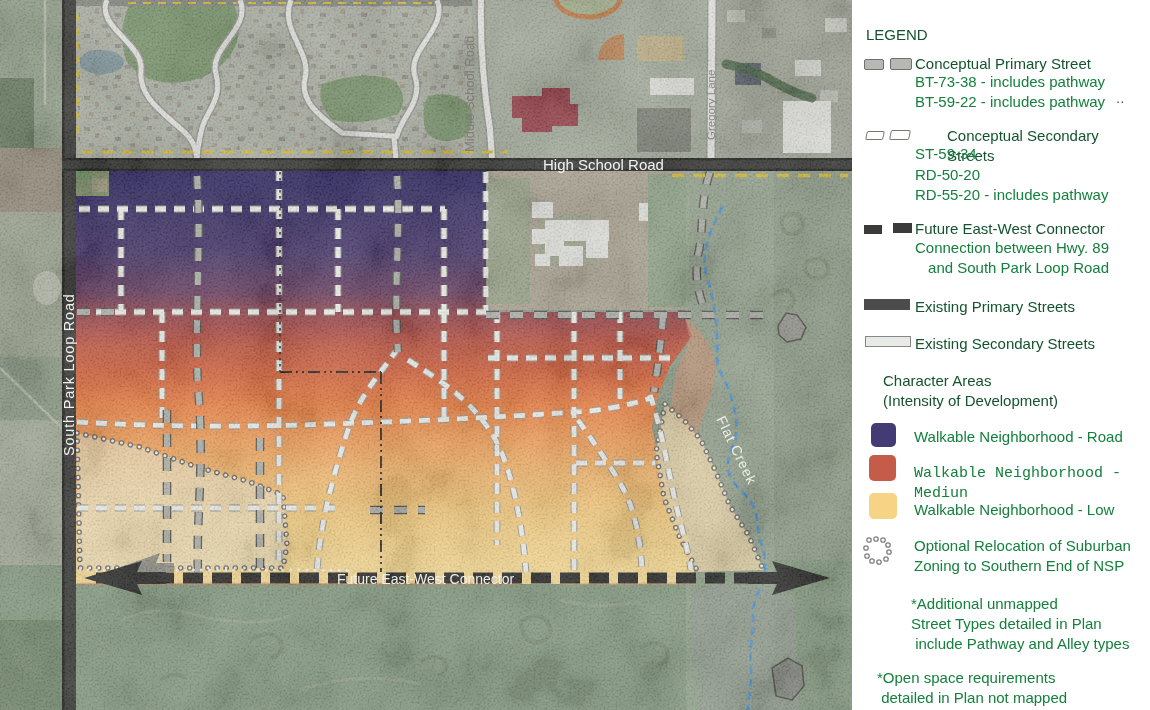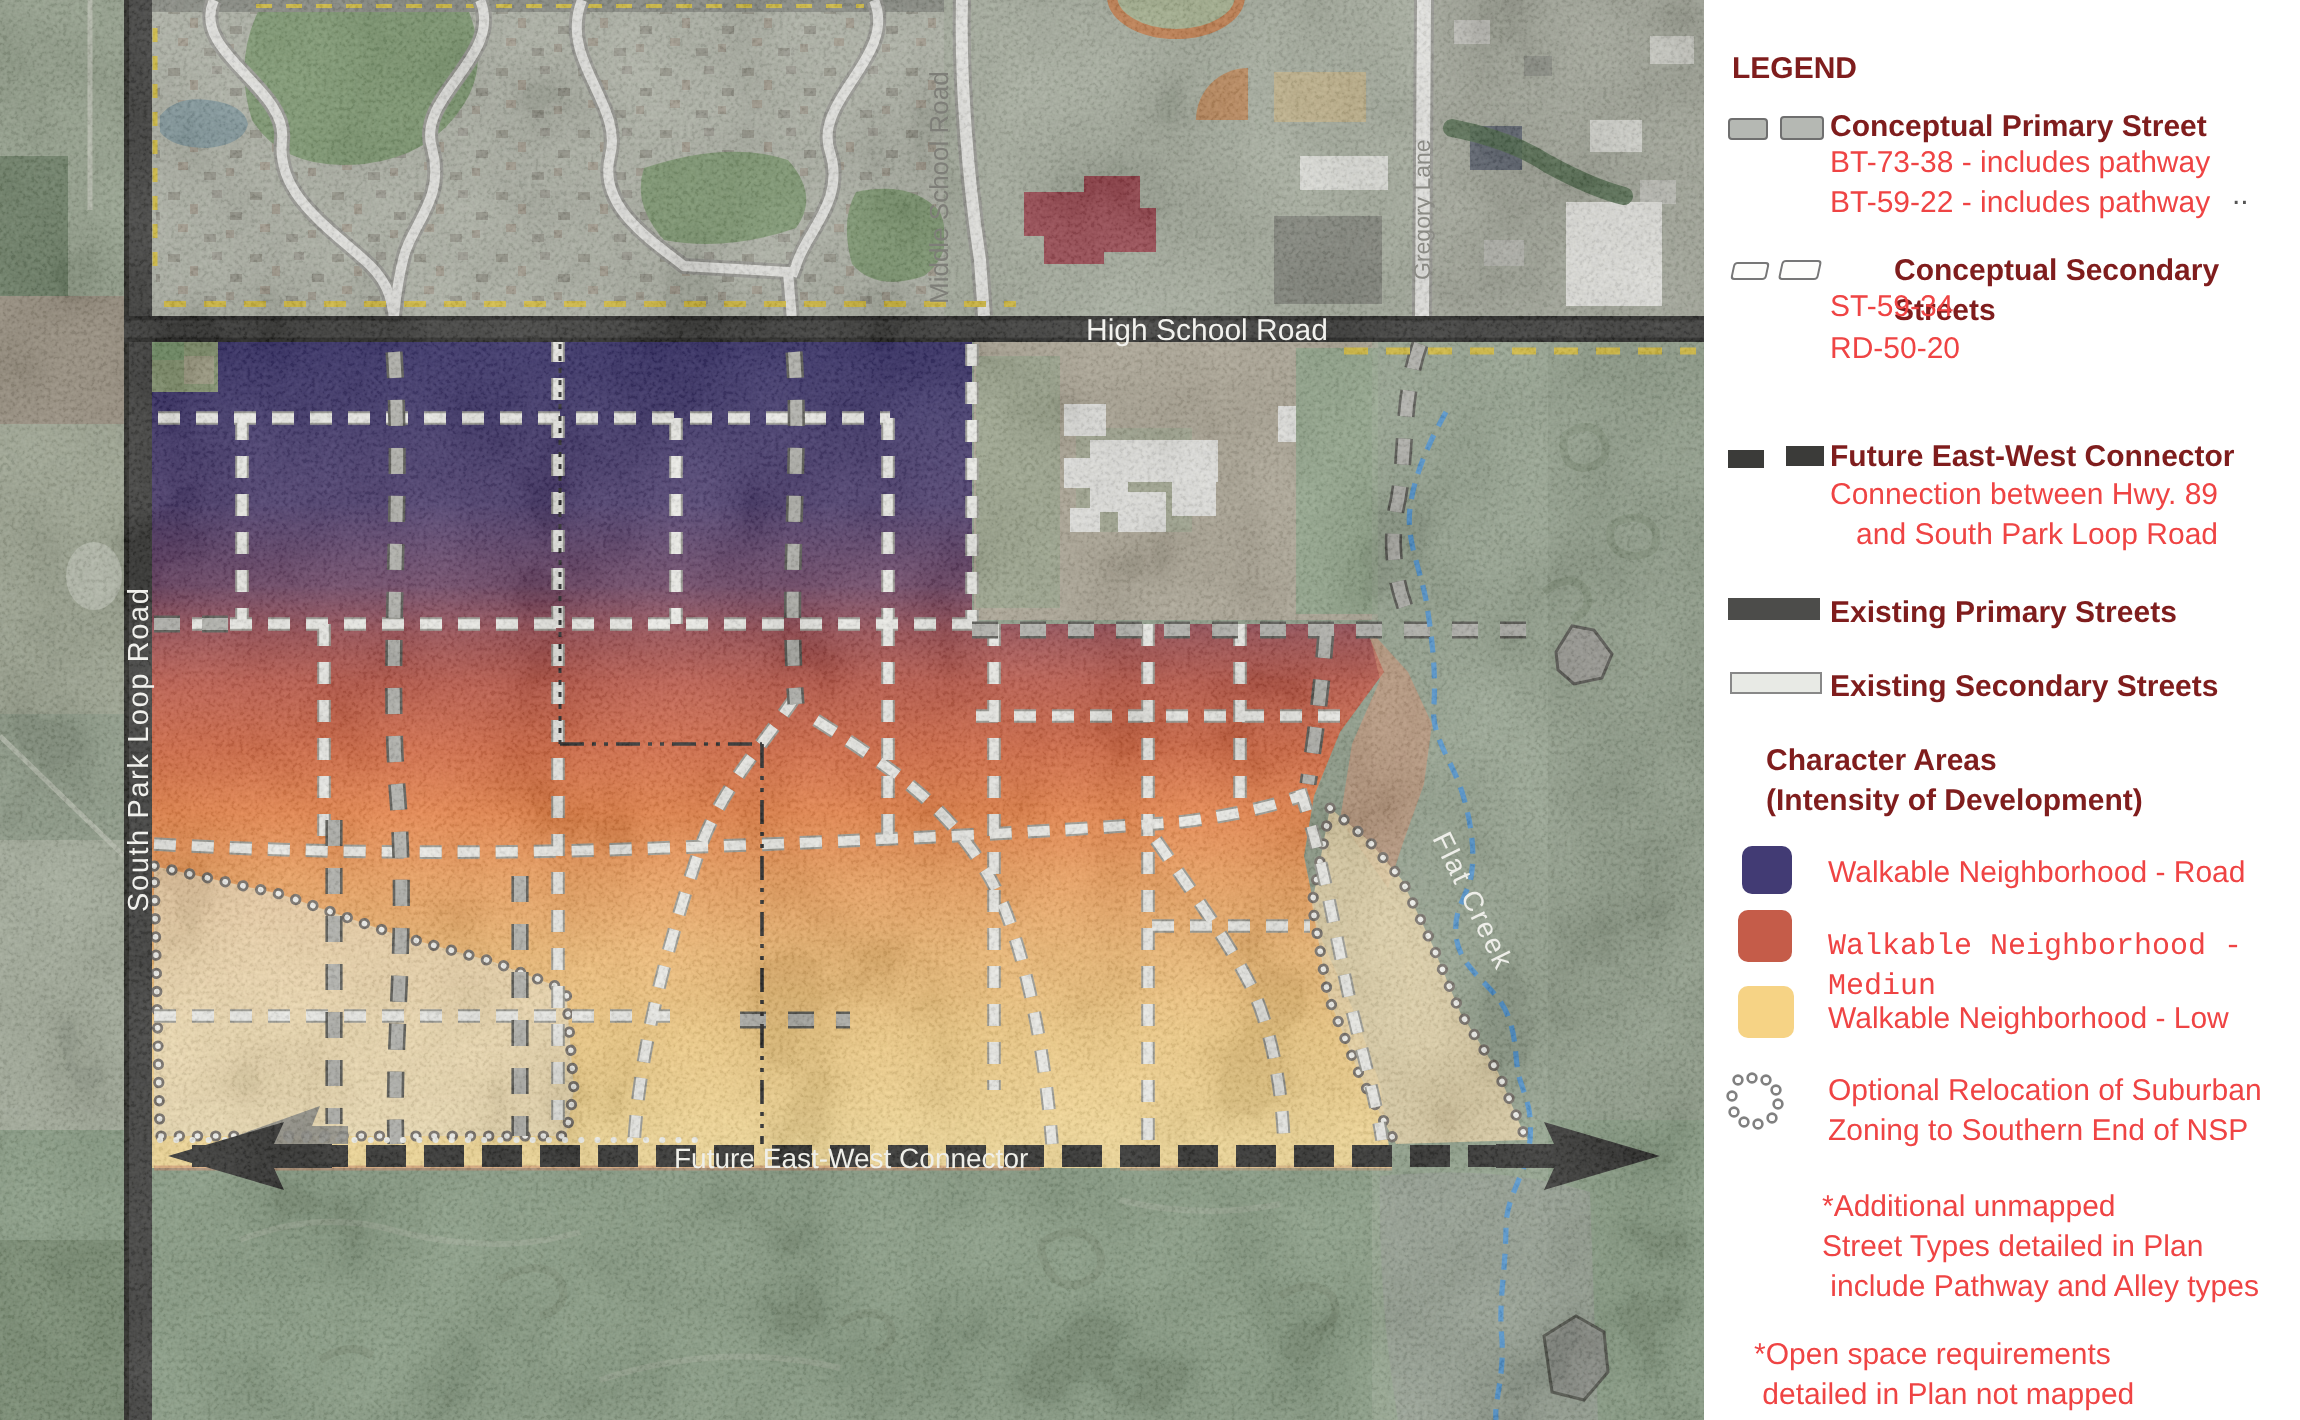--- a/index.html
+++ b/index.html
@@ -1,19 +1,19 @@
 <!DOCTYPE html>
 <html><head>
 <meta charset="utf-8">
 <style>
   html,body{margin:0;padding:0;background:#fff;}
   #stage{position:relative;width:1150px;height:710px;background:#ffffff;overflow:hidden;
          font-family:"Liberation Sans", sans-serif;}
-  .lg{position:absolute;color:#ef4444;font-size:15px;line-height:20px;}
-  .lgb{font-weight:bold;color:#7f1d1d;}
+  .lg{position:absolute;color:#15803d;font-size:15px;line-height:20px;}
+  .lgb{font-weight:normal;color:#14532d;}
 </style>
 </head>
 <body>
 <div id="stage">
 
 <svg width="852" height="710" viewBox="0 0 852 710" style="position:absolute;left:0;top:0" xmlns="http://www.w3.org/2000/svg">
   <defs>
     <linearGradient id="grad" x1="0" y1="170" x2="0" y2="578" gradientUnits="userSpaceOnUse">
       <stop offset="0" stop-color="#312a66"></stop>
       <stop offset="0.10" stop-color="#3b3169"></stop>
@@ -329,20 +329,21 @@
 <div class="lg" style="left:915px;top:72px;">BT-73-38 - includes pathway<br>BT-59-22 - includes pathway</div>
 
 <div class="lg" style="left:1116px;top:88px;color:#555">..</div>
 
 <div style="position:absolute;left:866px;top:131px;width:16px;height:7px;background:#fdfdfb;border:1px solid #777;border-radius:2px;transform:skewX(-12deg)"></div>
 <div style="position:absolute;left:890px;top:130px;width:18px;height:8px;background:#fdfdfb;border:1px solid #777;border-radius:2px;transform:skewX(-12deg)"></div>
 
 <div class="lg lgb" style="left:915px;top:126px;margin-left:32px;">Conceptual Secondary Streets</div>
 <div class="lg" style="left:915px;top:144px;">ST-59-34</div>
 <div class="lg" style="left:915px;top:165px;">RD-50-20</div>
+<div class="lg" style="left:915px;top:185px;">RD-55-20 - includes pathway</div>
 
 <div style="position:absolute;left:864px;top:225px;width:18px;height:9px;background:#3b3b39"></div>
 <div style="position:absolute;left:893px;top:223px;width:19px;height:10px;background:#3b3b39"></div>
 
 <div class="lg lgb" style="left:915px;top:219px;">Future East-West Connector</div>
 <div class="lg" style="left:915px;top:238px;text-align:right;">Connection between Hwy. 89<br>and South Park Loop Road</div>
 
 <div style="position:absolute;left:864px;top:299px;width:46px;height:11px;background:#4c4c4a"></div>
 
 <div class="lg lgb" style="left:915px;top:297px;">Existing Primary Streets</div>

